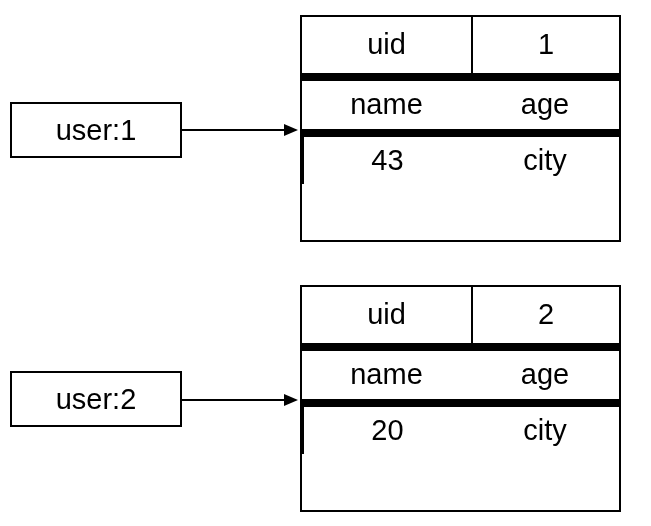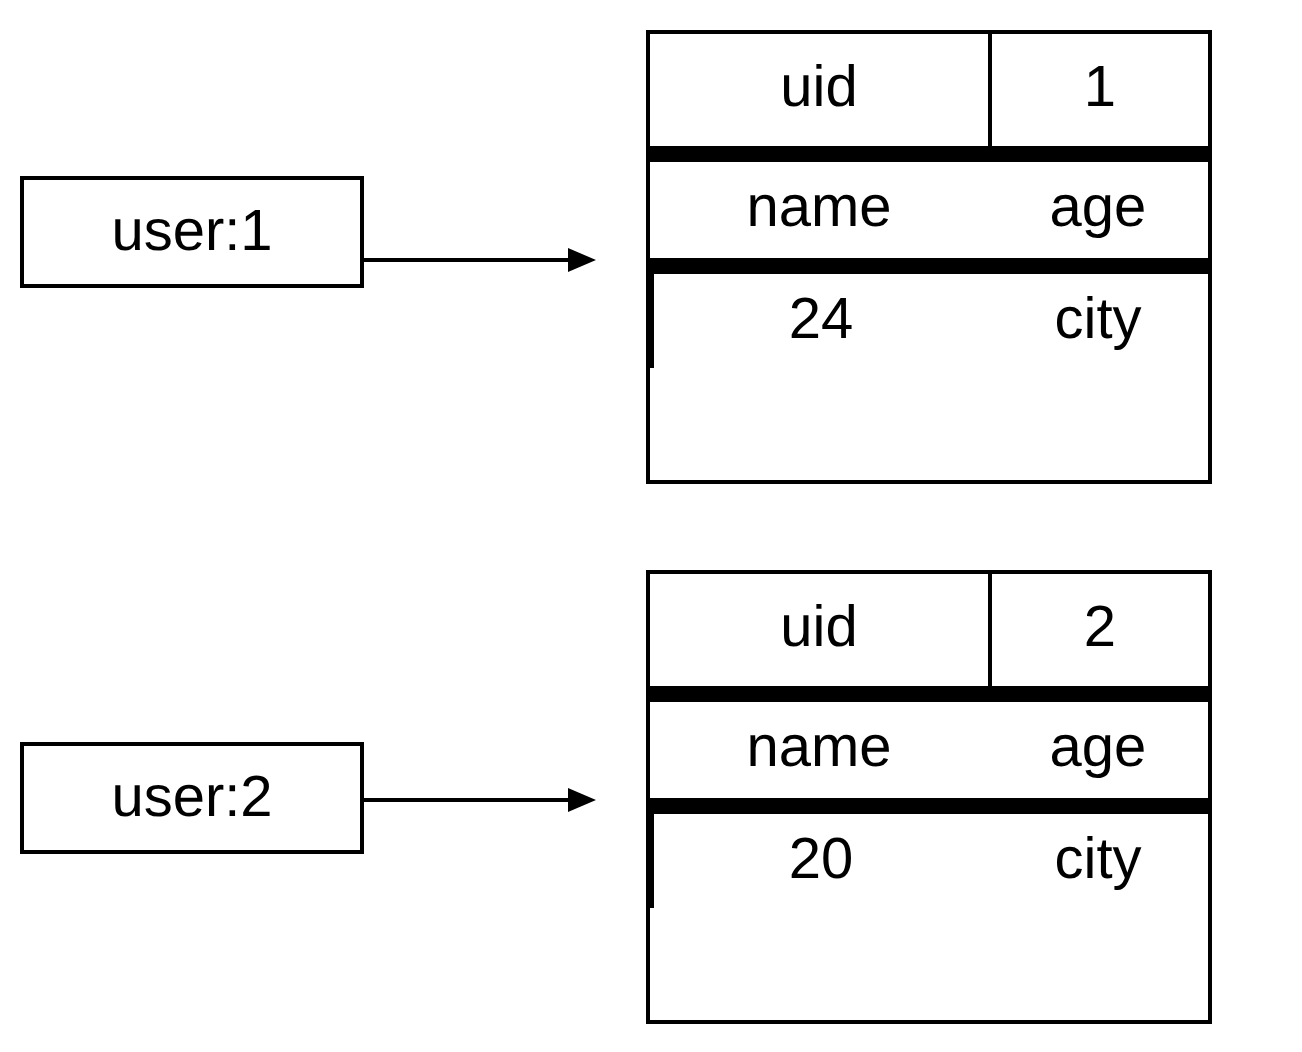--- a/index.html
+++ b/index.html
@@ -21,40 +21,39 @@
     width: 172px;
     height: 56px;
     border: 2px solid #000000;
     background: #ffffff;
     box-sizing: border-box;
     display: flex;
     align-items: center;
     justify-content: center;
     font-size: 29px;
   }
-  .key-box.kb1 { left: 10px; top: 88px; align-items: center; }
+  .key-box.kb1 { left: 10px; top: 102px; align-items: center; }
   .key-box.kb2 { left: 10px; top: 371px; }
   .arrow {
     position: absolute;
     width: 117px;
     height: 20px;
   }
   .arrow.ar1 { left: 182px; top: 120px; }
   .arrow.ar2 { left: 182px; top: 390px; }
   .hash-table {
     position: absolute;
-    width: 283px;
+    width: 321px;
     height: 227px;
     box-sizing: border-box;
     border: 2px solid #000000;
     background: #ffffff;
     display: grid;
     grid-template-columns: 169px 1fr;
     grid-template-rows: repeat(4, 1fr);
-    margin-left: 23px;
   }
   .hash-table.t1 { left: 300px; top: 15px; }
   .hash-table.t2 { left: 300px; top: 285px; }
   .cell {
     display: flex;
     align-items: center;
     justify-content: center;
     font-size: 29px;
     box-sizing: border-box;
     overflow: hidden;
@@ -75,21 +74,21 @@
   <svg class="arrow ar1" viewBox="0 0 117 20" xmlns="http://www.w3.org/2000/svg">
     <line x1="0" y1="10" x2="103" y2="10" stroke="#000000" stroke-width="2"></line>
     <polygon points="102,4 116,10 102,16" fill="#000000"></polygon>
   </svg>
 
   <div class="hash-table t1">
     <div class="cell key">uid</div>
     <div class="cell val">1</div>
     <div class="cell key rsep">name</div>
     <div class="cell key rsep">age</div>
-    <div class="cell val rsep">24</div>
+    <div class="cell val rsep">43</div>
     <div class="cell key rsep">city</div>
   </div>
 
   <div class="key-box kb2">
     <span>user:2</span>
   </div>
 
   <svg class="arrow ar2" viewBox="0 0 117 20" xmlns="http://www.w3.org/2000/svg">
     <line x1="0" y1="10" x2="103" y2="10" stroke="#000000" stroke-width="2"></line>
     <polygon points="102,4 116,10 102,16" fill="#000000"></polygon>

